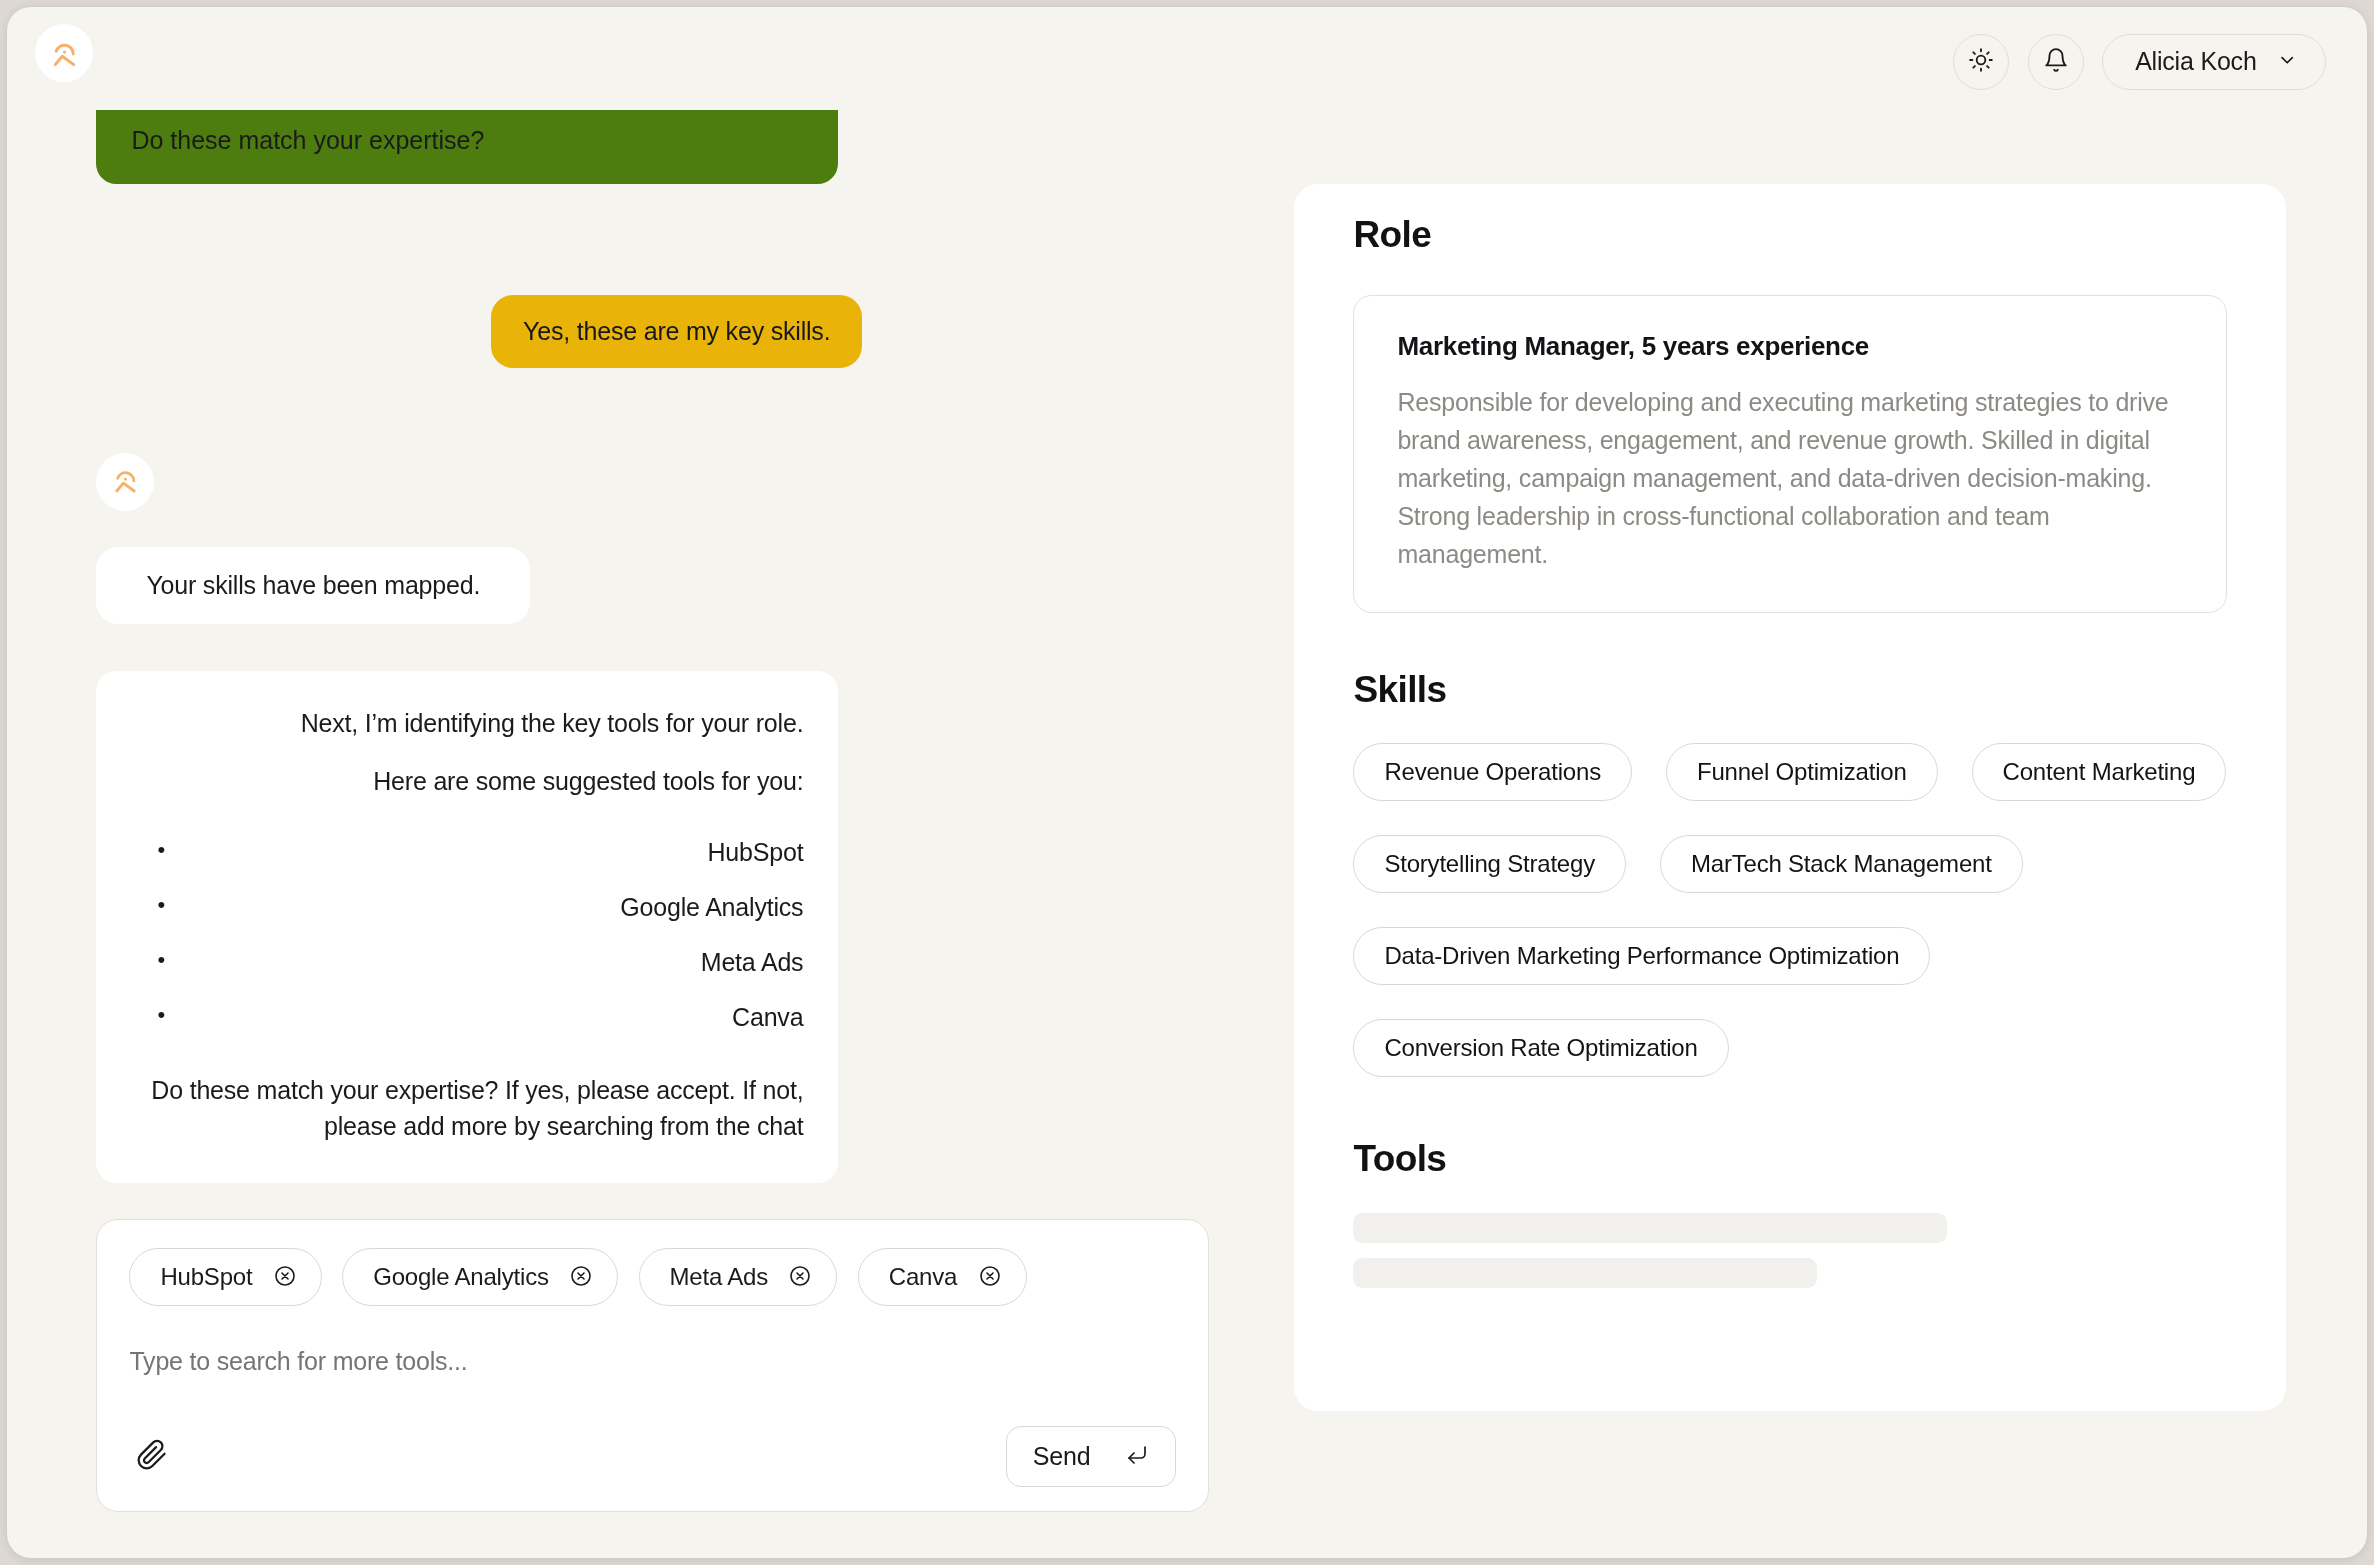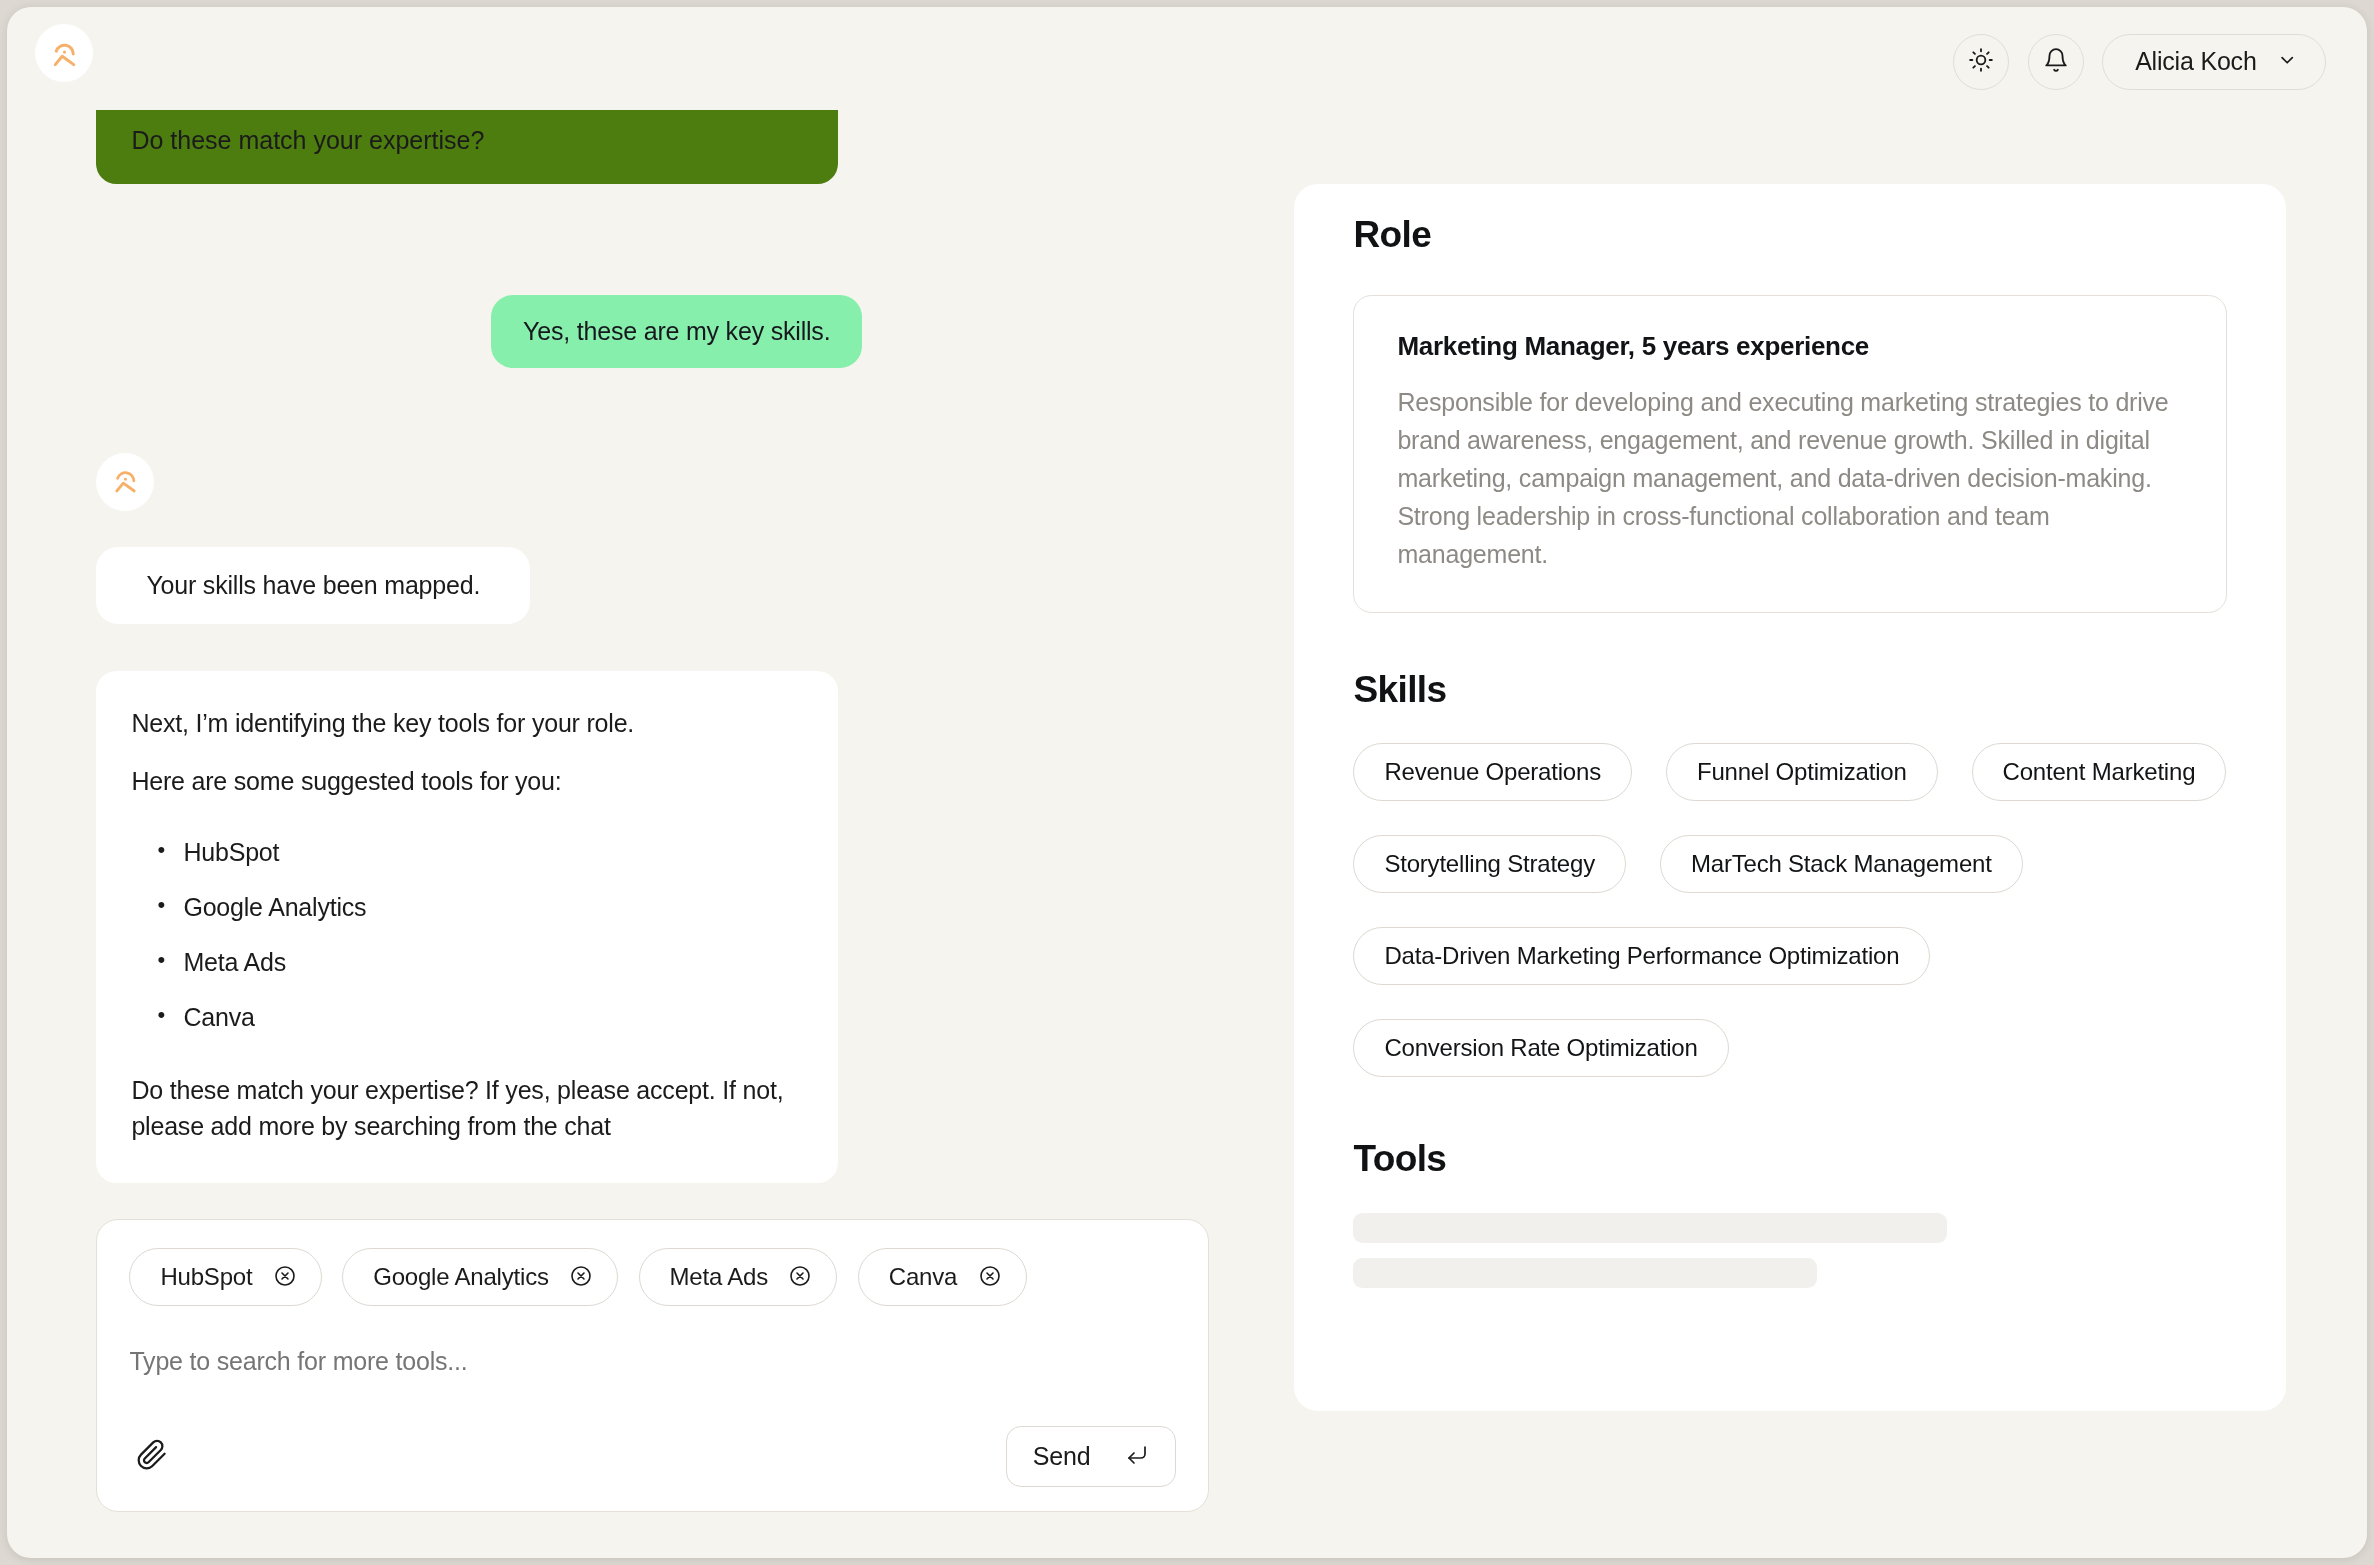--- a/index.html
+++ b/index.html
@@ -134,21 +134,21 @@
     color: #1b1b1b;
     line-height: 1.4;
     margin-top: 13px;
   }
 
   
   .msg-user {
     position: absolute;
     right: 425px;
     top: 230px;
-    background: #86efac;
+    background: #eab308;
     border-radius: 22px;
     padding: 22px 32px;
   }
   .msg-user .txt {
     font-size: 25px;
     color: #16181d;
     letter-spacing: -0.2px;
   }
 
   .bot-avatar {
@@ -179,20 +179,21 @@
   }
 
   .msg-tools {
     position: absolute;
     left: 89px;
     top: 606px;
     width: 742px;
     background: #ffffff;
     border-radius: 20.4px;
     padding: 35px 35px 39px 35px;
+    text-align: right;
   }
   .msg-tools p {
     font-size: 25px;
     color: #1b1b1b;
     line-height: 1.42;
     letter-spacing: -0.2px;
   }
   .msg-tools .p-gap { margin-top: 22px; }
   .msg-tools ul {
     list-style: none;

